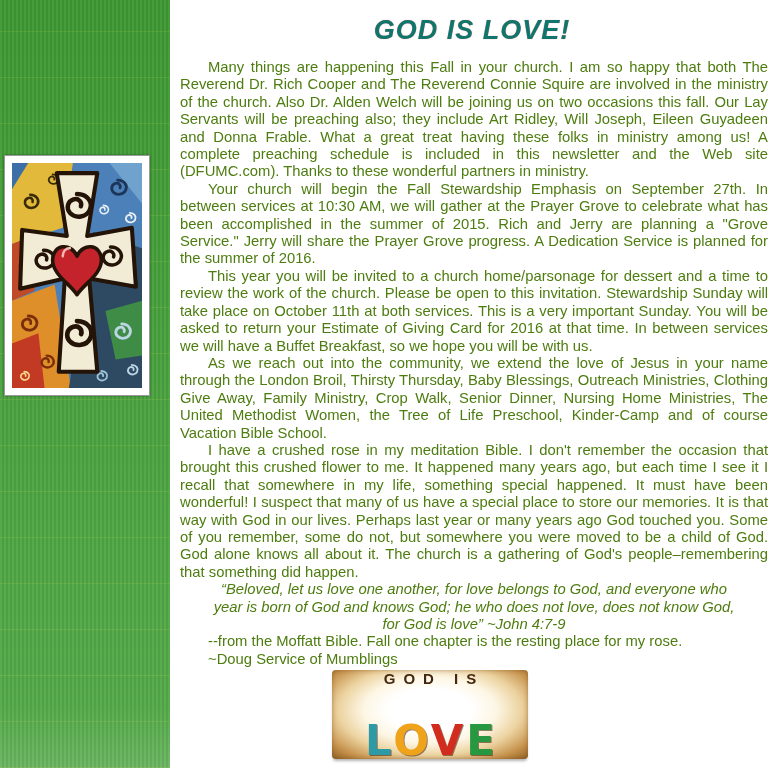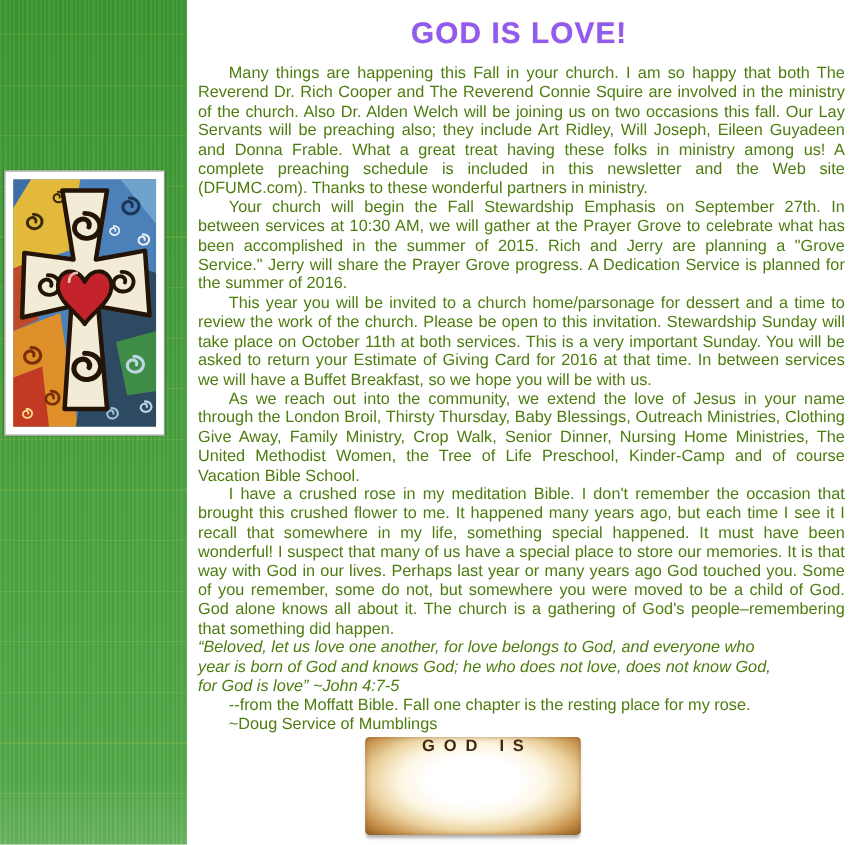--- a/index.html
+++ b/index.html
@@ -19,21 +19,21 @@
     background:#ffffff;border:1px solid #9a9a9a;box-sizing:border-box;padding:7px;
     box-shadow:0 0 2px rgba(0,0,0,0.35);}
   .art-frame svg{display:block;width:100%;height:100%;}
 
   
   .content{position:absolute;left:170px;top:0;width:604px;height:768px;}
   .page-title{margin:15px 0 0 0;text-align:center;font-size:27px;font-weight:800;
     letter-spacing:1px;text-shadow:0 0 1px rgba(220,40,20,0.6);}
   .body-text{margin:13px 6px 0 10px;color:#4d7c0f;font-size:14.8px;line-height:17.4px;}
   .body-text p{margin:0;text-align:justify;text-indent:28px;}
-  .quote{font-style:italic;}
+  .quote{font-style:italic;text-align:center;}
   .quote div{margin:0;}
   .closing-moffatt{margin:0;text-indent:28px;text-align:left;}
   .closing-author{margin:0;text-align:left;}
 
   
   .logo{position:absolute;left:162px;top:670px;width:196px;height:89px;
     border-radius:4px;
     background:radial-gradient(ellipse at 50% 45%, #ffffff 30%, #fdf6e4 48%, #ecd3a0 66%, #c6924c 85%, #8f5f25 100%);
     box-shadow:0 3px 3px -1px rgba(0,0,0,0.3), inset 0 0 4px rgba(120,70,20,0.5);
     display:flex;flex-direction:column;align-items:center;justify-content:space-between;}
@@ -87,37 +87,40 @@
       <use href="#sw" transform="translate(31,95) scale(1.5)" stroke="#241307"></use>
       <use href="#sw" transform="translate(97,92) scale(1.5)" stroke="#241307"></use>
       <use href="#sw" transform="translate(64,168) scale(2.0)" stroke="#241307"></use>
 
       <path d="M64,92 C58,78 40,80 40,96 C40,110 58,120 64,130 C70,120 88,110 88,96 C88,80 70,78 64,92 Z" fill="#c5232b" stroke="#241307" stroke-width="3.5" stroke-linejoin="round"></path>
       <path d="M50,92 C50,87 53,84 57,84" fill="none" stroke="#f2b8b4" stroke-width="2.5" stroke-linecap="round"></path>
     </svg>
   </div>
 
   <div class="content">
-    <h1 class="page-title" style="color: #8b5cf6;">GOD IS LOVE!</h1>
+    <h1 class="page-title" style="color: #0f766e; font-style: italic;">GOD IS LOVE!</h1>
 
     <div class="body-text">
       <p>Many things are happening this Fall in your church.  I am so happy that both The Reverend Dr. Rich Cooper and The Reverend Connie Squire are involved in the ministry of the church.  Also Dr. Alden Welch will be joining us on two occasions this fall.  Our Lay Servants will be preaching also; they include Art Ridley, Will Joseph, Eileen Guyadeen and Donna Frable.  What a great treat having these folks in ministry among us!  A complete preaching schedule is included in this newsletter and the Web site (DFUMC.com).  Thanks to these wonderful partners in ministry.</p>
       <p>Your church will begin the Fall Stewardship Emphasis on September 27th.  In between services at 10:30 AM, we will gather at the Prayer Grove to celebrate what has been accomplished in the summer of 2015.  Rich and Jerry are planning a "Grove Service."  Jerry will share the Prayer Grove progress.  A Dedication Service is planned for the summer of 2016.</p>
       <p>This year you will be invited to a church home/parsonage for dessert and a time to review the work of the church.  Please be open to this invitation.  Stewardship Sunday will take place on October 11th at both services.  This is a very important Sunday.  You will be asked to return your Estimate of Giving Card for 2016 at that time.  In between services we will have a Buffet Breakfast, so we hope you will be with us.</p>
       <p>As we reach out into the community, we extend the love of Jesus in your name through the London Broil, Thirsty Thursday, Baby Blessings, Outreach Ministries, Clothing Give Away, Family Ministry, Crop Walk, Senior Dinner, Nursing Home Ministries, The United Methodist Women, the Tree of Life Preschool, Kinder-Camp and of course Vacation Bible School.</p>
       <p>I have a crushed rose in my meditation Bible.  I don't remember the occasion that brought this crushed flower to me.  It happened many years ago, but each time I see it I recall that somewhere in my life, something special happened.  It must have been wonderful!  I suspect that many of us have a special place to store our memories.  It is that way with God in our lives.  Perhaps last year or many years ago God touched you.  Some of you remember, some do not, but somewhere you were moved to be a child of God.  God alone knows all about it.  The church is a gathering of God's people–remembering that something did happen.</p>
 
       <div class="quote">
         <div>“Beloved, let us love one another, for love belongs to God, and everyone who</div>
         <div>year is born of God and knows God; he who does not love, does not know God,</div>
-        <div>for God is love”  ~John 4:7-5</div>
+        <div>for God is love”  ~John 4:7-9</div>
       </div>
 
       <p class="closing-moffatt">--from the Moffatt Bible.   Fall one chapter is the resting place for my rose.</p>
       <p class="closing-author">~Doug Service of Mumblings</p>
     </div>
 
     <div class="logo">
       <div class="logo-top" style="color: rgb(67, 40, 15);">GOD IS</div>
+      <div class="logo-love">
+        <span style="color: rgb(46, 154, 166);">L</span><span style="color: rgb(239, 163, 27);">O</span><span style="color: rgb(210, 44, 31);">V</span><span style="color: rgb(39, 152, 63);">E</span>
+      </div>
     </div>
   </div>
 
 </div>
 
 </body></html>

